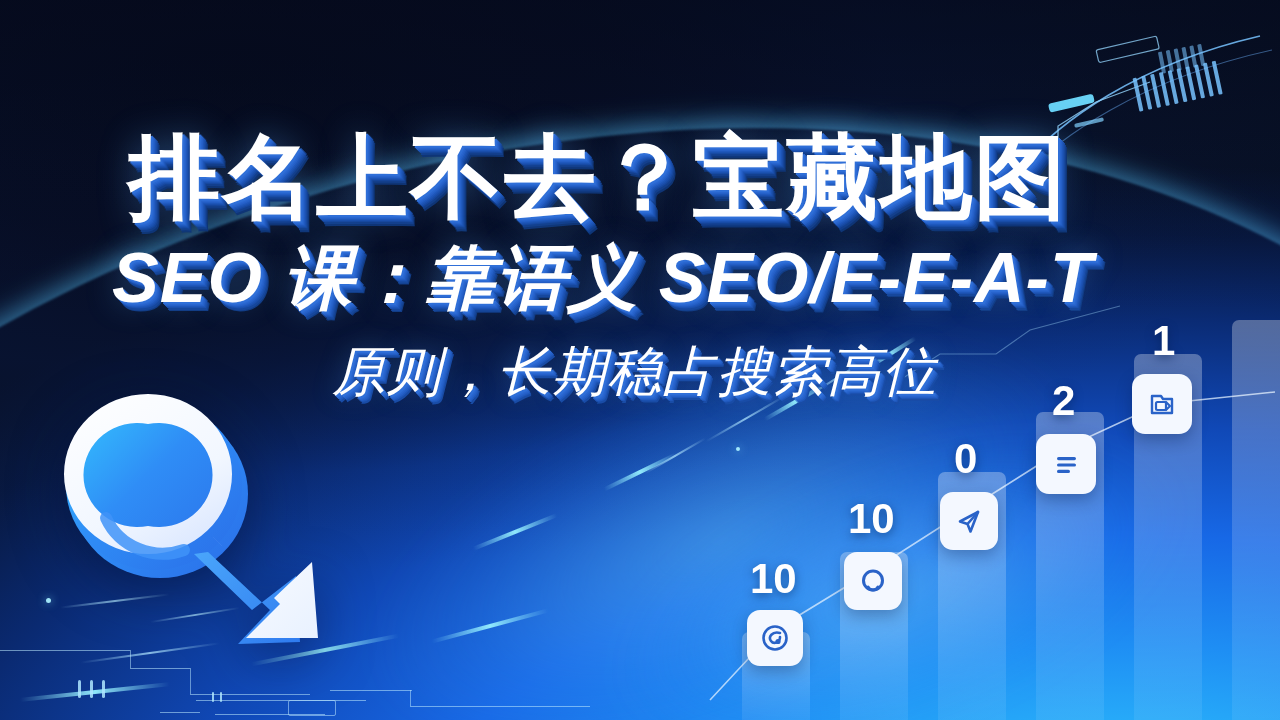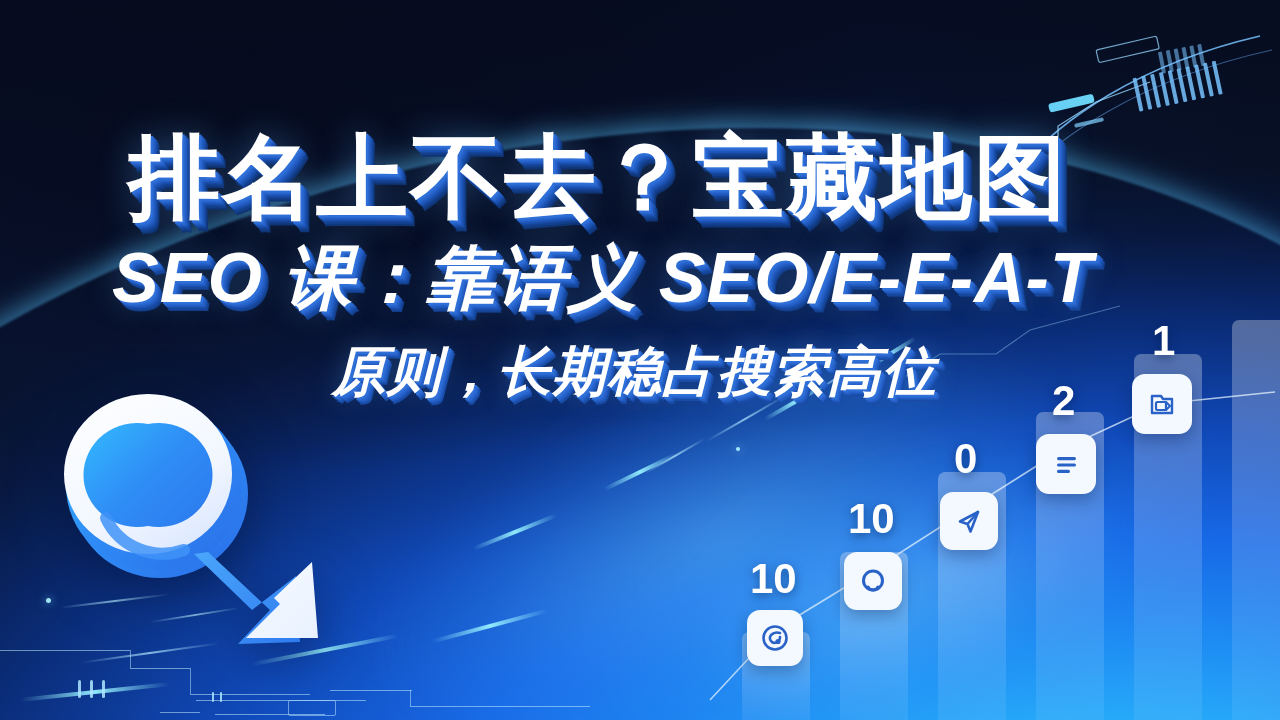--- a/index.html
+++ b/index.html
@@ -205,21 +205,21 @@
     text-shadow:
       2px 2px 0 #2f6fd8, 3px 3px 0 #2a66cf, 4px 4px 0 #2560c7,
       5px 5px 0 #1f57ba, 6px 6px 0 #1b50ae, 7px 8px 0 #16479c,
       8px 9px 0 #123d86,
       0 0 30px rgba(90,175,255,0.40);
   }
   .t-line3 {
     position: absolute;
     left: 332px; top: 336px;
     font-size: 54px;
-    font-weight: 700;
+    font-weight: 400;
     font-style: italic;
     letter-spacing: 1px;
     color: #ffffff;
     white-space: nowrap;
     text-shadow:
       2px 2px 0 #2f6fd8, 3px 3px 0 #2a66cf, 4px 4px 0 #2560c7,
       5px 5px 0 #1f57ba, 6px 7px 0 #194ca6,
       0 0 26px rgba(90,175,255,0.38);
   }
 

